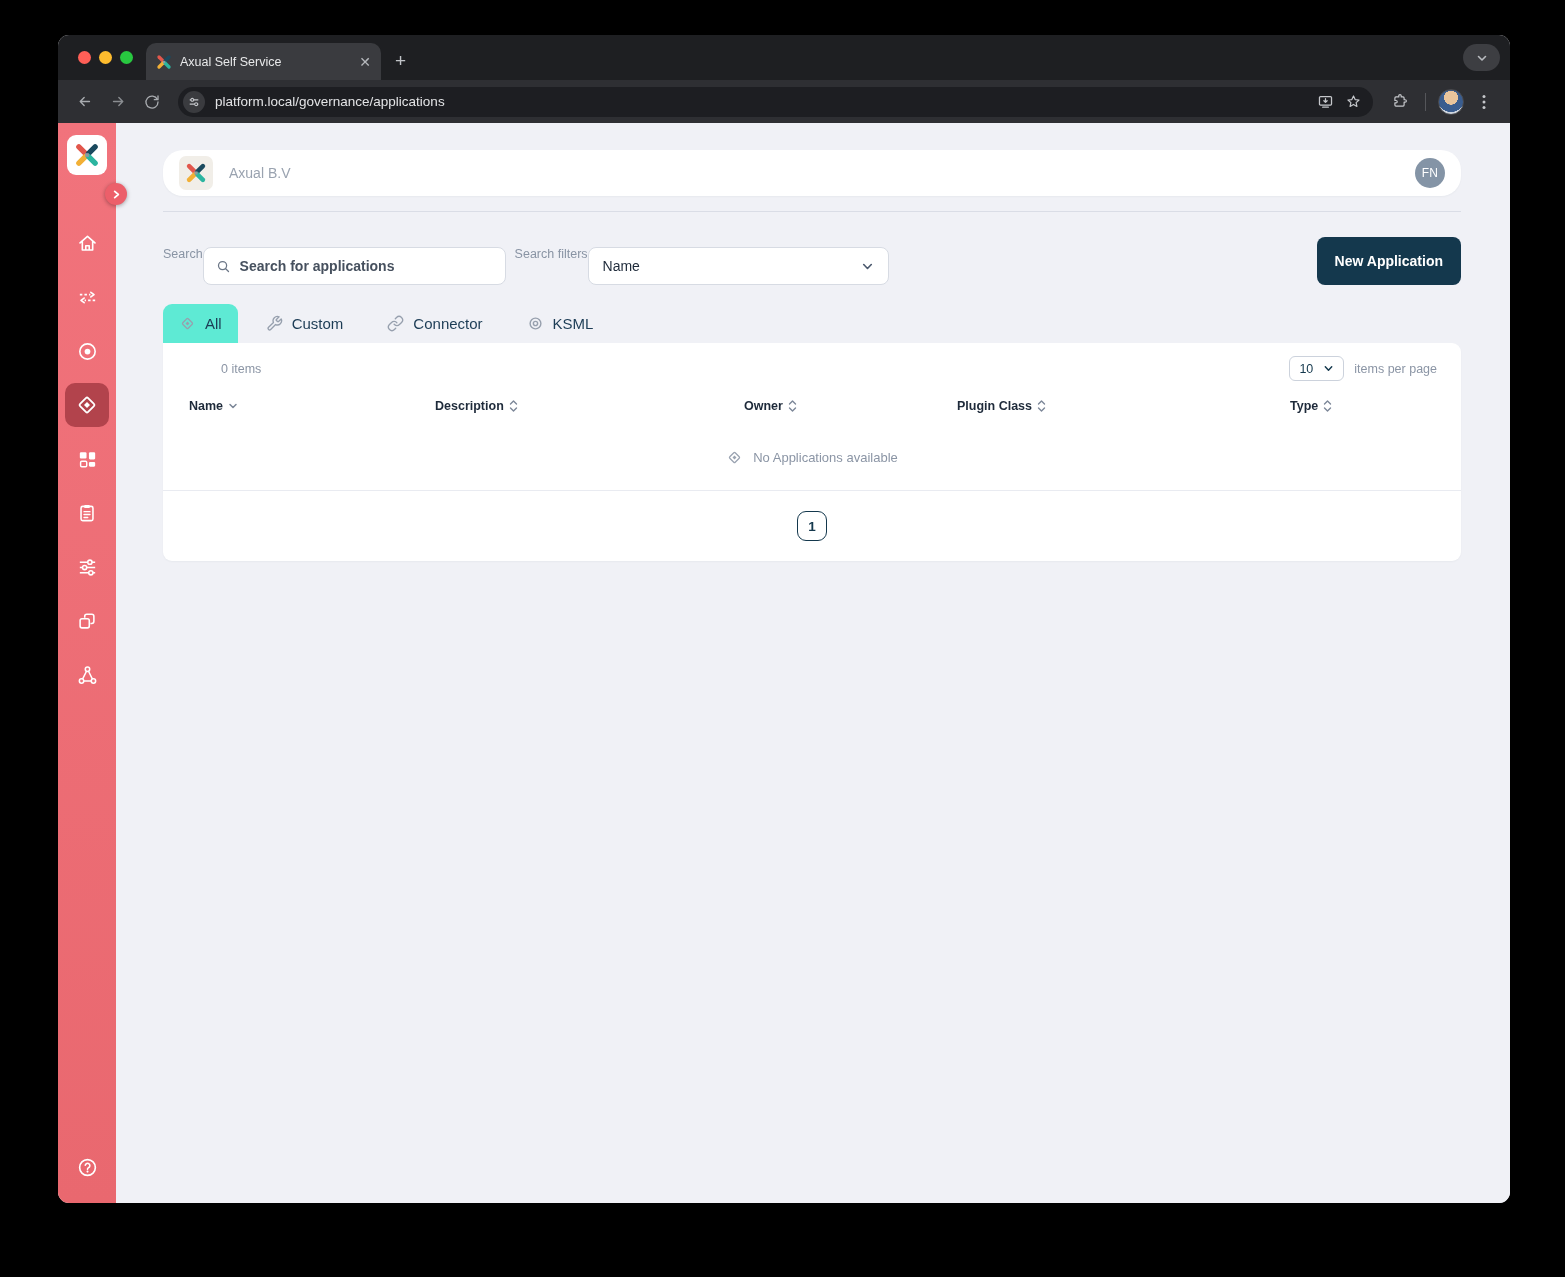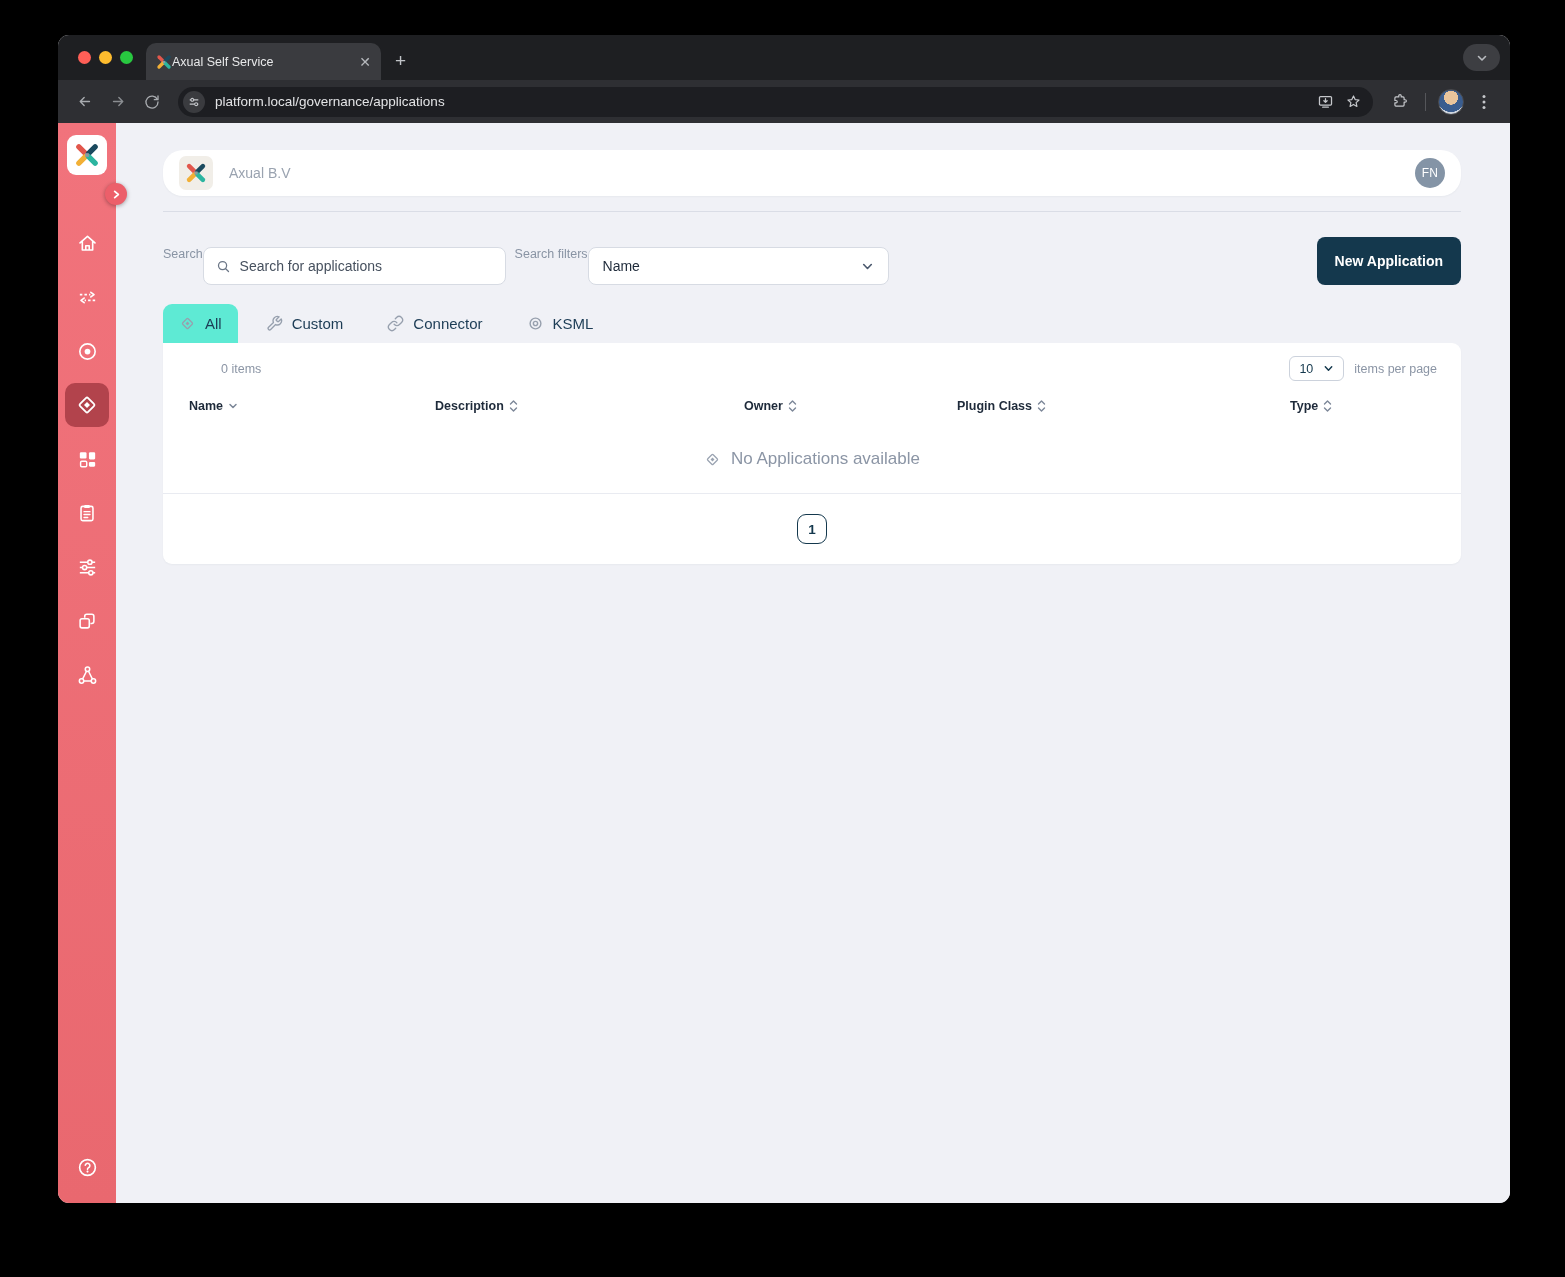--- a/index.html
+++ b/index.html
@@ -7,21 +7,21 @@
 
   .window { position:absolute; left:58px; top:35px; width:1452px; height:1168px;
             border-radius:11px; overflow:hidden; display:flex; flex-direction:column; background:#f0f1f6; }
 
   
   .tabstrip { height:45px; background:#1e1f22; display:flex; align-items:flex-end; position:relative; flex:none; }
   .traffic { position:absolute; left:20px; top:16px; display:flex; gap:8px; }
   .traffic span { width:13px; height:13px; border-radius:50%; display:block; }
   .tl-red{background:#ff5f57;} .tl-yellow{background:#febc2e;} .tl-green{background:#28c840;}
   .tab { margin-left:88px; width:235px; height:37px; background:#3a3b3f; border-radius:10px 10px 0 0;
-         display:flex; align-items:center; padding:0 10px; gap:0; }
+         display:flex; align-items:center; padding:0 10px; gap:8px; }
   .tab-title { color:#e8e9ea; font-size:12.5px; flex:1; white-space:nowrap; overflow:hidden; }
   .tab-close { color:#b6b9bd; font-size:14px; line-height:1; cursor:default; }
   .newtab { color:#c0c3c7; font-size:19px; margin:0 0 8px 14px; }
   .winmenu { position:absolute; right:10px; top:9px; width:37px; height:27px; background:#3d3e42; border-radius:14px;
              display:flex; align-items:center; justify-content:center; }
 
   .toolbar { height:43px; background:#2e2f33; display:flex; align-items:center; padding:0 12px; gap:6px; flex:none; }
   .nav-ic { width:28px; height:28px; display:flex; align-items:center; justify-content:center; border-radius:50%; }
   .urlbar { flex:1; height:30px; background:#1d1e22; border-radius:15px; display:flex; align-items:center;
             padding:0 6px 0 5px; margin:0 6px; }
@@ -54,21 +54,21 @@
 
   .page-title { margin-top:23px; font-size:25px; font-weight:bold; color:#16374d; }
   .title-divider { margin-top:15px; border-bottom:1px solid #dadde6; }
 
   .controls { margin-top:25px; display:flex; align-items:flex-end; }
   .field { display:flex; flex-direction:row; }
   .field-label { font-size:12.5px; color:#8994a4; margin-bottom:9px; }
   .search-box { width:303px; height:38px; background:#fff; border:1px solid #d7dbe3; border-radius:8px;
                 display:flex; align-items:center; padding:0 12px; gap:9px; }
   .search-box input { border:none; outline:none; flex:1; font-size:14px; color:#1d4ed8; background:transparent;
-                      font-family:"Liberation Sans", sans-serif; }
+                      font-family:"Liberation Sans", sans-serif;font-weight:bold; }
   .search-box input::placeholder { color:#46505e; opacity:1; }
   .filter-field { margin-left:9px; }
   .select-box { width:301px; height:38px; background:#fff; border:1px solid #d7dbe3; border-radius:8px;
                 display:flex; align-items:center; justify-content:space-between; padding:0 14px; font-size:14px; color:#1e2a3a; }
   .spacer { flex:1; }
   .primary-btn { height:48px; background:#14384d; color:#fff; border:none; border-radius:8px; padding:0 18px;
                  font-size:14px; font-weight:600; font-family:"Liberation Sans", sans-serif; }
 
   .tabs { margin-top:19px; display:flex; gap:12px; }
   .ptab { height:39px; display:flex; align-items:center; gap:9px; padding:0 16px; border-radius:9px 9px 0 0;
@@ -80,21 +80,21 @@
   .items-count { font-size:12.5px; color:#8b95a5; }
   .perpage { display:flex; align-items:center; gap:10px; }
   .perpage-select { height:25px; border:1px solid #ccd2dc; border-radius:6px; display:flex; align-items:center;
                     gap:10px; padding:0 9px; font-size:12.5px; color:#14384d; }
   .perpage-label { font-size:12.5px; color:#8b95a5; }
 
   .thead { display:grid; grid-template-columns:246px 309px 213px 333px 1fr; padding:8px 0 10px 26px; }
   .th { display:flex; align-items:center; gap:5px; font-size:12.5px; font-weight:bold; color:#1e2a3a; }
 
   .empty-row { padding:26px 0 24px; display:flex; align-items:center; justify-content:center; gap:10px;
-               font-size:17px; color:#8b95a5; }
+               font-size:13px; color:#8b95a5; }
   .card-divider { border-bottom:1px solid #e9ebf1; }
   .pager { height:70px; display:flex; align-items:center; justify-content:center; }
   .page-btn { width:30px; height:30px; border:1.5px solid #14384d; border-radius:9px; background:#fff;
               color:#14384d; font-size:13.5px; font-weight:bold; font-family:"Liberation Sans", sans-serif; }
 
   svg { display:block; }
 </style>
 </head>
 <body>
 

